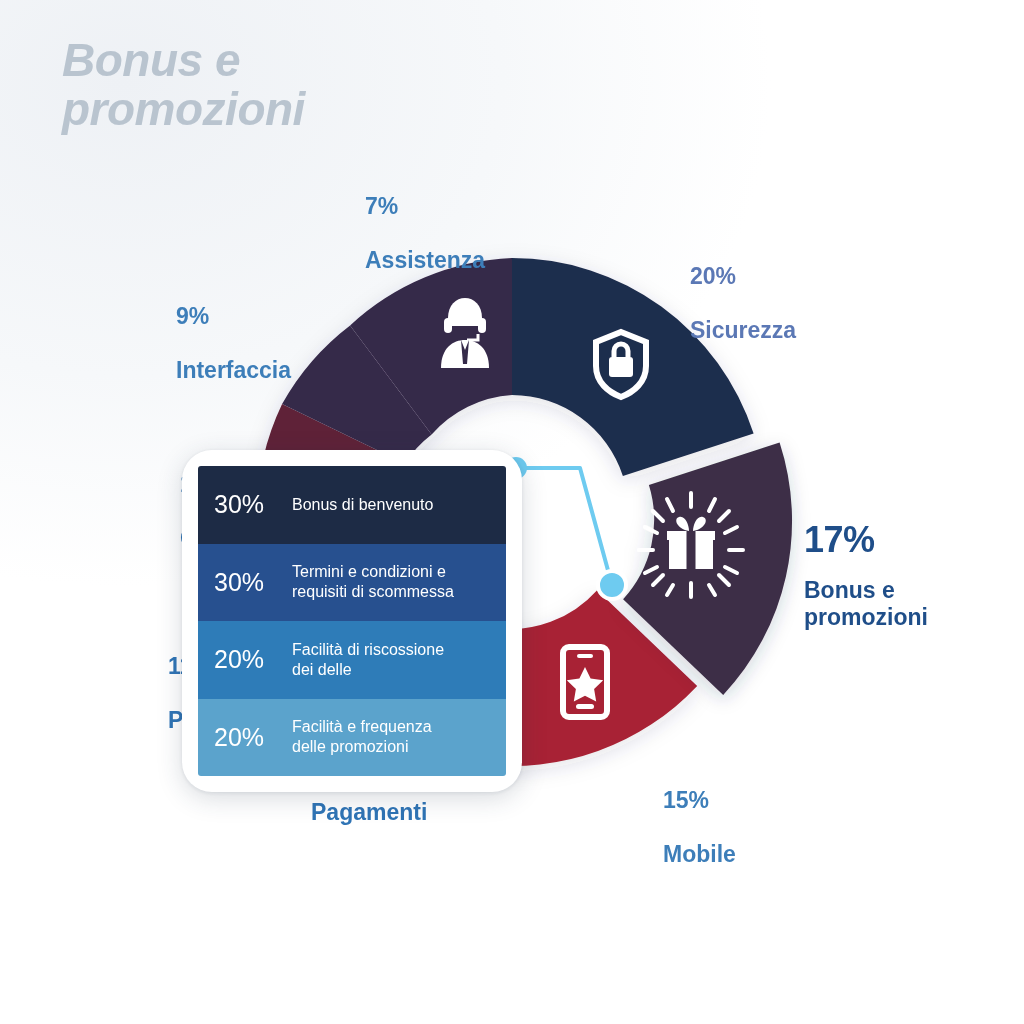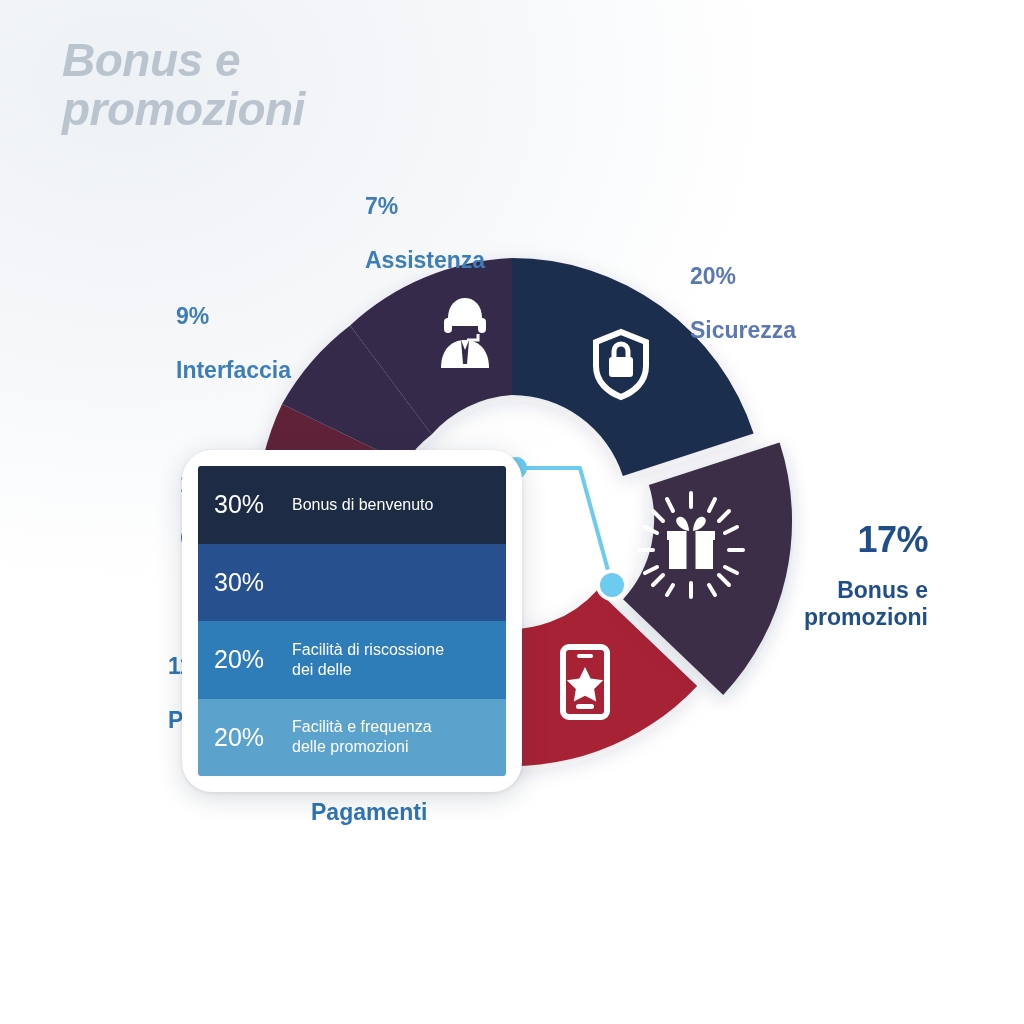--- a/index.html
+++ b/index.html
@@ -74,21 +74,21 @@
     line-height: 1.17;
   }
 
   #callout-assistenza { left: 365px; top: 166px; text-align: left; }
   #callout-sicurezza  { left: 690px; top: 236px; text-align: left; }
   #callout-interfaccia{ left: 176px; top: 276px; text-align: left; }
   #callout-giochi     { left: 136px; top: 444px; text-align: left; }
   #callout-pagamenti  { left: 168px; top: 626px; text-align: left; }
   #callout-pagamenti2 { left: 311px; top: 772px; text-align: left; }
   #callout-mobile     { left: 663px; top: 760px; text-align: left; }
-  #callout-bonus      { left: 804px; top: 502px; text-align: right; }
+  #callout-bonus      { left: 804px; top: 502px; text-align: left; }
 
   
   #connector {
     position: absolute;
     left: 0; top: 0;
     width: 1024px; height: 1024px;
     pointer-events: none;
   }
 
   
@@ -267,35 +267,41 @@
 
   <div class="callout sz-normal" id="callout-pagamenti" style="color: rgb(47, 116, 181); clip-path: inset(0px calc(100% - 14px) 0px 0px);">
     <span class="pct">11%</span>
     <span class="nm">Pagamenti</span>
   </div>
 
   <div class="callout sz-normal" id="callout-pagamenti2" style="color: rgb(47, 116, 181); z-index: 0;">
     <span class="nm">Pagamenti</span>
   </div>
 
+  <div class="callout sz-normal" id="callout-mobile" style="color:#3d7eb9">
+    <span class="pct">15%</span>
+    <span class="nm">Mobile</span>
+  </div>
 
   <div class="callout highlight" id="callout-bonus" style="color:#1f4e89">
     <span class="pct">17%</span>
     <span class="nm">Bonus e
 promozioni</span>
   </div>
 
   <div id="detail-card">
     <div id="detail-rows">
         <div class="detail-row" style="background: rgb(29, 43, 69);">
           <span class="row-pct">30%</span>
           <span class="row-label">Bonus di benvenuto</span>
         </div>
         <div class="detail-row" style="background: rgb(39, 80, 143);">
           <span class="row-pct">30%</span>
+          <span class="row-label">Termini e condizioni e
+requisiti di scommessa</span>
         </div>
         <div class="detail-row" style="background: rgb(46, 124, 184);">
           <span class="row-pct">20%</span>
           <span class="row-label">Facilità di riscossione
 dei delle</span>
         </div>
         <div class="detail-row" style="background: rgb(91, 163, 204);">
           <span class="row-pct">20%</span>
           <span class="row-label">Facilità e frequenza
 delle promozioni</span>

